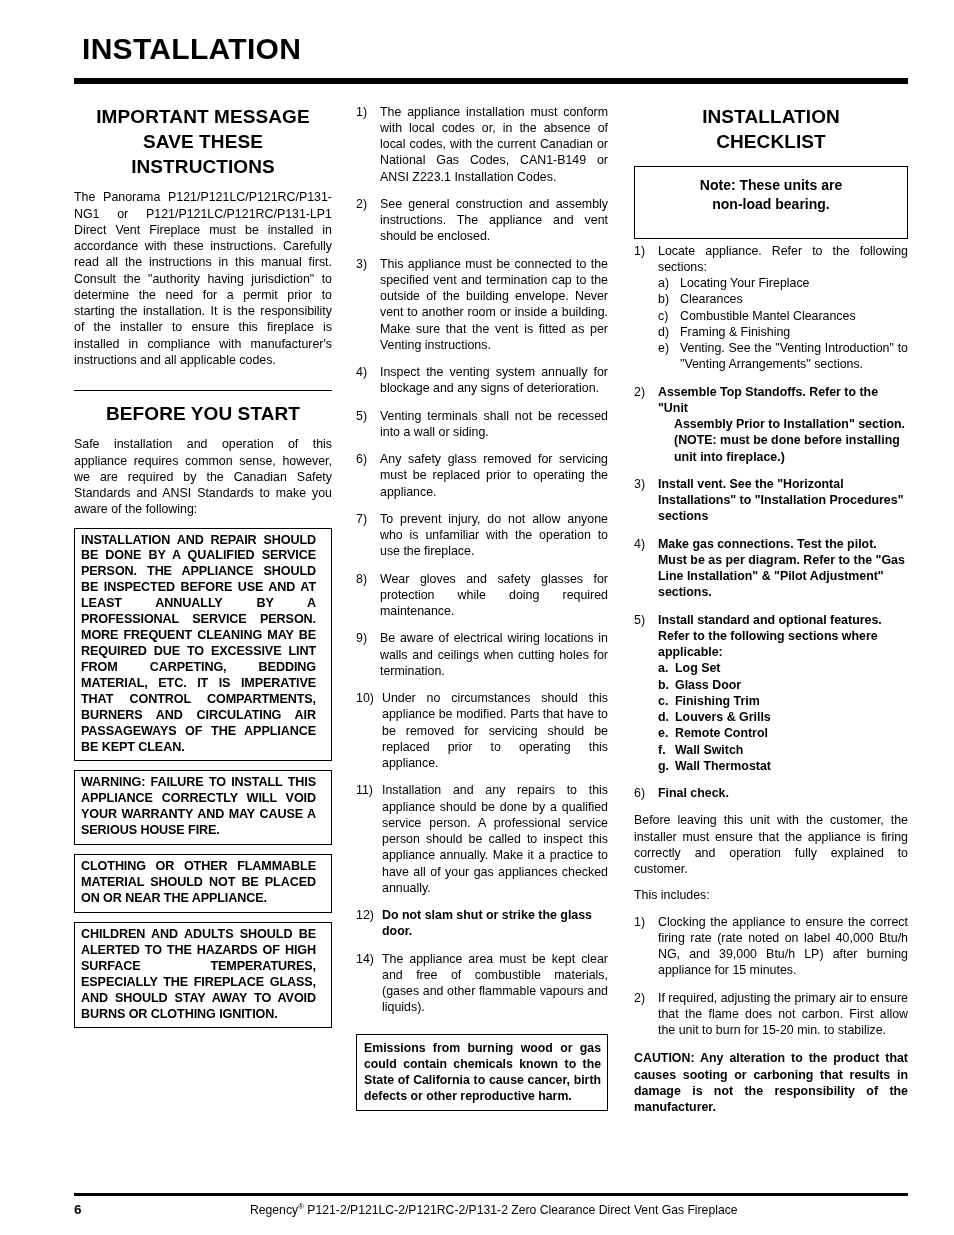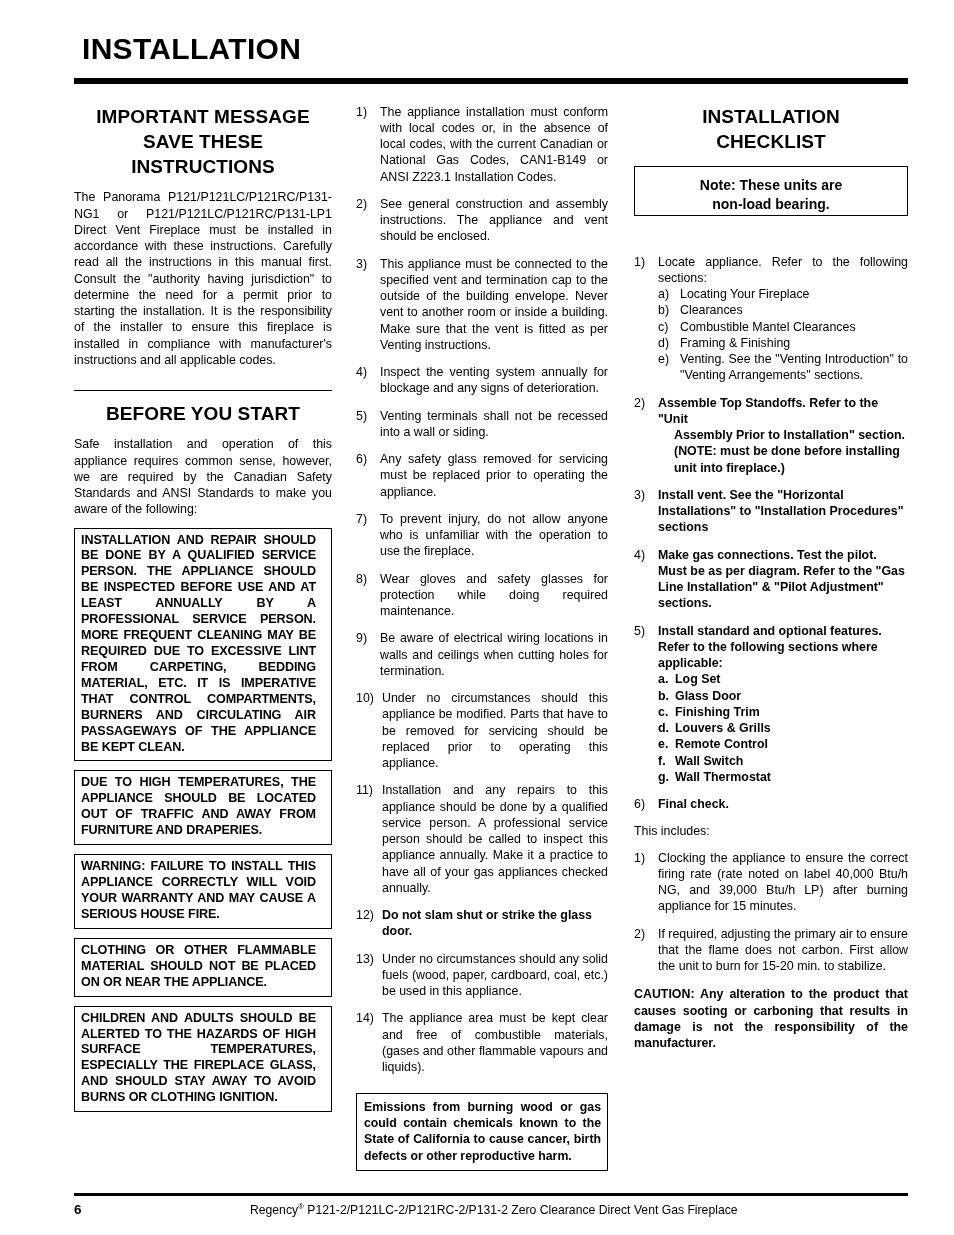--- a/index.html
+++ b/index.html
@@ -127,26 +127,26 @@
   }
   ul.sublist li .stxt { flex: 1 1 auto; }
   ul.sublist.tight li .slab { width: 17px; }
 
   
   .indent-block { padding-left: 16px; }
 
   
   .note-box {
     border: 1.8px solid #000;
-    padding: 9px 6px 0 6px;
+    padding: 9px 6px 23px 6px;
     text-align: center;
     font-size: 14px;
     font-weight: bold;
     line-height: 1.38;
-    margin: 12px 0 38px 0;
+    margin: 12px 0 4px 0;
   }
 
   
   .emissions-box {
     border: 1.6px solid #000;
     padding: 5px 6px 6px 7px;
     font-size: 12.3px;
     line-height: 1.31;
     text-align: justify;
     margin-top: 18px;
@@ -208,21 +208,20 @@
         <span>SAVE THESE</span><br>
         <span>INSTRUCTIONS</span>
       </h2>
       <p class="body">The Panorama P121/P121LC/P121RC/P131-NG1 or P121/P121LC/P121RC/P131-LP1 Direct Vent Fireplace must be installed in accordance with these instructions. Carefully read all the instructions in this manual first. Consult the "authority having jurisdiction" to determine the need for a permit prior to starting the installation. It is the responsibility of the installer to ensure this fireplace is installed in compliance with manufacturer's instructions and all applicable codes.</p>
 
       <div class="thin-rule"></div>
       <h2 class="sec-head">BEFORE YOU START</h2>
       <p class="body">Safe installation and operation of this appliance requires common sense, however, we are required by the Canadian Safety Standards and ANSI Standards to make you aware of the following:</p>
 
       <div class="warn-box">INSTALLATION AND REPAIR SHOULD BE DONE BY A QUALIFIED SERVICE PERSON. THE APPLIANCE SHOULD BE INSPECTED BEFORE USE AND AT LEAST ANNUALLY BY A PROFESSIONAL SERVICE PERSON. MORE FREQUENT CLEANING MAY BE REQUIRED DUE TO EXCESSIVE LINT FROM CARPETING, BEDDING MATERIAL, ETC. IT IS IMPERATIVE THAT CONTROL COMPARTMENTS, BURNERS AND CIRCULATING AIR PASSAGEWAYS OF THE APPLIANCE BE KEPT CLEAN.</div>
-      <div class="warn-box">DUE TO HIGH TEMPERATURES, THE APPLIANCE SHOULD BE LOCATED OUT OF TRAFFIC AND AWAY FROM FURNITURE AND DRAPERIES.</div>
       <div class="warn-box">WARNING: FAILURE TO INSTALL THIS APPLIANCE CORRECTLY WILL VOID YOUR WARRANTY AND MAY CAUSE A SERIOUS HOUSE FIRE.</div>
       <div class="warn-box">CLOTHING OR OTHER FLAMMABLE MATERIAL SHOULD NOT BE PLACED ON OR NEAR THE APPLIANCE.</div>
       <div class="warn-box">CHILDREN AND ADULTS SHOULD BE ALERTED TO THE HAZARDS OF HIGH SURFACE TEMPERATURES, ESPECIALLY THE FIREPLACE GLASS, AND SHOULD STAY AWAY TO AVOID BURNS OR CLOTHING IGNITION.</div>
     </div>
 
     <div class="col col-2">
 
       <ol class="numlist">
         <li>
             <span class="num">1)</span>
@@ -264,24 +263,20 @@
             <span class="num wide">10)</span>
             <span class="txt">Under no circumstances should this appliance be modified. Parts that have to be removed for servicing should be replaced prior to operating this appliance.</span>
           </li>
         <li>
             <span class="num wide">11)</span>
             <span class="txt">Installation and any repairs to this appliance should be done by a qualified service person. A professional service person should be called to inspect this appliance annually. Make it a practice to have all of your gas appliances checked annually.</span>
           </li>
         <li>
             <span class="num wide">12)</span>
             <span class="txt left">Do not slam shut or strike the glass door.</span>
-          </li>
-        <li>
-            <span class="num wide">13)</span>
-            <span class="txt">Under no circumstances should any solid fuels (wood, paper, cardboard, coal, etc.) be used in this appliance.</span>
           </li>
         <li>
             <span class="num wide">14)</span>
             <span class="txt">The appliance area must be kept clear and free of combustible materials, (gases and other flammable vapours and liquids).</span>
           </li>
       </ol>
 
       <div class="emissions-box">Emissions from burning  wood or gas could contain chemicals known to the State of California to  cause cancer, birth defects or other reproductive harm.</div>
     </div>
 
@@ -379,20 +374,21 @@
             </ul>
           </span>
         </li>
 
         <li>
             <span class="num">6)</span>
             <span class="txt left">Final check.</span>
           </li>
       </ol>
 
+      <p class="body">Before leaving this unit with the customer, the installer must ensure that the appliance is firing correctly and operation fully explained to customer.</p>
       <p class="body">This includes:</p>
 
       <ol class="numlist">
         <li>
             <span class="num">1)</span>
             <span class="txt">Clocking the appliance to ensure the correct firing rate (rate noted on label 40,000 Btu/h NG, and 39,000 Btu/h LP) after burning appliance for 15 minutes.</span>
           </li>
         <li>
             <span class="num">2)</span>
             <span class="txt">If required, adjusting the primary air to ensure that the flame does not carbon. First allow the unit to burn for 15-20 min. to stabilize.</span>

